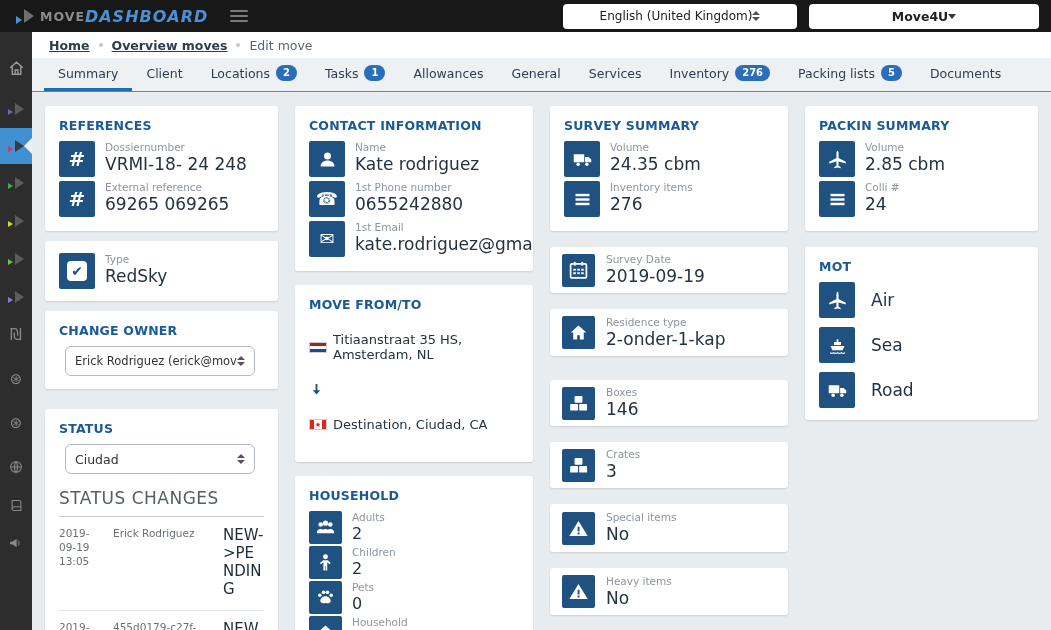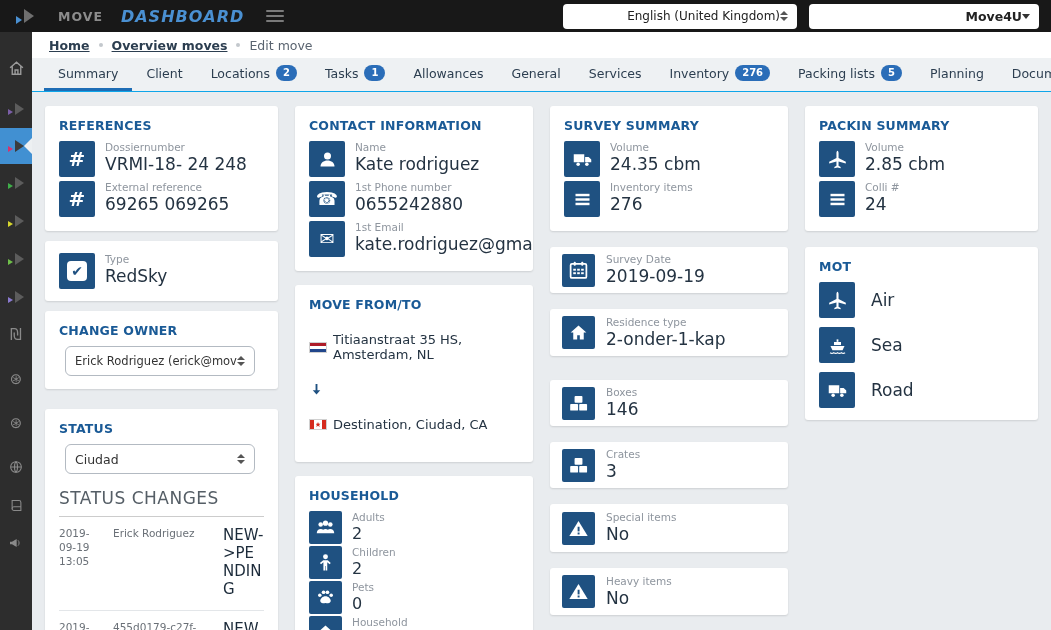--- a/index.html
+++ b/index.html
@@ -1,33 +1,33 @@
 <!DOCTYPE html>
 <html><head>
 <meta charset="utf-8">
 <style>
   html,body{margin:0;padding:0;}
   body{width:1051px;height:630px;position:relative;overflow:hidden;
        font-family:"DejaVu Sans","Liberation Sans",sans-serif;background:#e9ecef;color:#243342;}
   
   .topbar{position:absolute;top:0;left:0;width:1051px;height:32px;background:#181818;
           display:flex;align-items:center;z-index:10;}
-  .brand{display:flex;align-items:center;gap:24px;margin-left:14px;}
+  .brand{display:flex;align-items:center;gap:6px;margin-left:14px;}
   .logo-arrow{position:relative;width:20px;height:16px;flex:0 0 auto;}
   .logo-arrow .big{position:absolute;right:0;top:1px;width:0;height:0;
       border-left:10px solid #6f6f6f;border-top:7px solid transparent;border-bottom:7px solid transparent;}
   .logo-arrow .small{position:absolute;left:2px;bottom:0;width:0;height:0;
       border-left:6px solid #4a90d2;border-top:4px solid transparent;border-bottom:4px solid transparent;}
   .brand .move{color:#8c8c8c;font-size:12.5px;letter-spacing:1px;font-weight:bold;}
   .brand .dash{color:#4a90d2;font-size:16px;letter-spacing:1px;font-weight:bold;margin-left:-6px;font-style:italic;}
   .hamburger{margin-left:22px;display:flex;flex-direction:column;gap:3px;cursor:pointer;}
   .hamburger span{display:block;width:18px;height:2px;background:#7a7a7a;border-radius:1px;}
   .topbar-right{margin-left:auto;display:flex;align-items:center;gap:12px;margin-right:12px;}
   .tb-select{background:#fff;border-radius:4px;height:25px;display:flex;align-items:center;
-             justify-content:flex-end;padding:0 9px;font-size:12px;color:#222;box-sizing:border-box;}
+             justify-content:center;padding:0 9px;font-size:12px;color:#222;box-sizing:border-box;}
   .tb-select.lang{width:234px;}
   .tb-select.account{width:230px;font-weight:bold;font-size:12.5px;}
   .updown{display:flex;flex-direction:column;gap:2px;align-items:center;}
   .updown i{width:0;height:0;border-left:4px solid transparent;border-right:4px solid transparent;}
   .updown .up{border-bottom:4px solid #555;}
   .updown .down{border-top:4px solid #555;}
   .caret{width:0;height:0;border-left:4px solid transparent;border-right:4px solid transparent;border-top:5px solid #333;}
   
   .sidebar{position:absolute;left:0;top:32px;width:32px;height:598px;background:#2d2d2d;z-index:9;
            display:flex;flex-direction:column;align-items:center;}
@@ -240,23 +240,20 @@
       </div>
     <div class="tab">
         <span>Inventory</span>
         <span class="badge">276</span>
       </div>
     <div class="tab">
         <span>Packing lists</span>
         <span class="badge">5</span>
       </div>
     <div class="tab">
-        <span>Planning</span>
-      </div>
-    <div class="tab">
         <span>Documents</span>
       </div>
 
   </div>
 
   <div class="content">
 
     <div class="col">
       <div class="card" style="min-height:112px;">
         <div class="card-title">REFERENCES</div>

